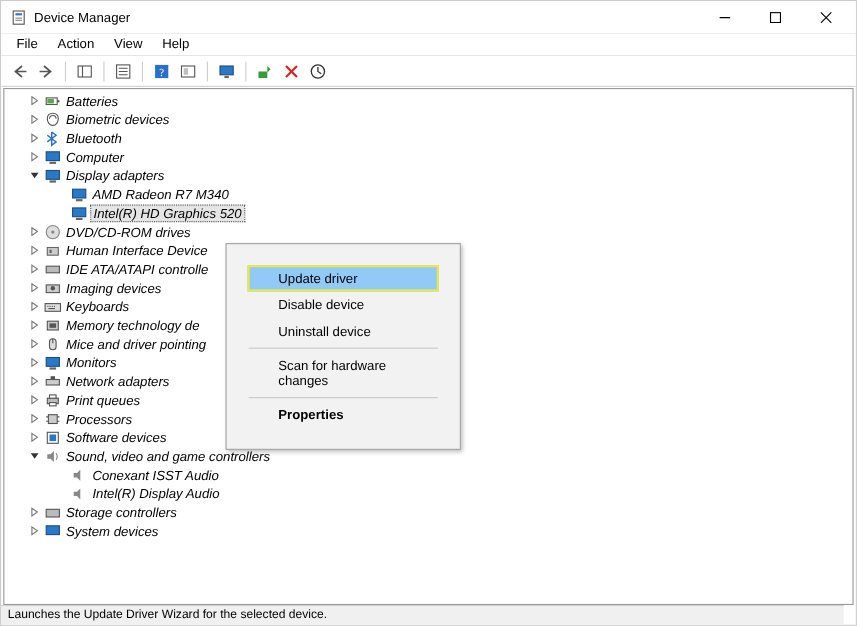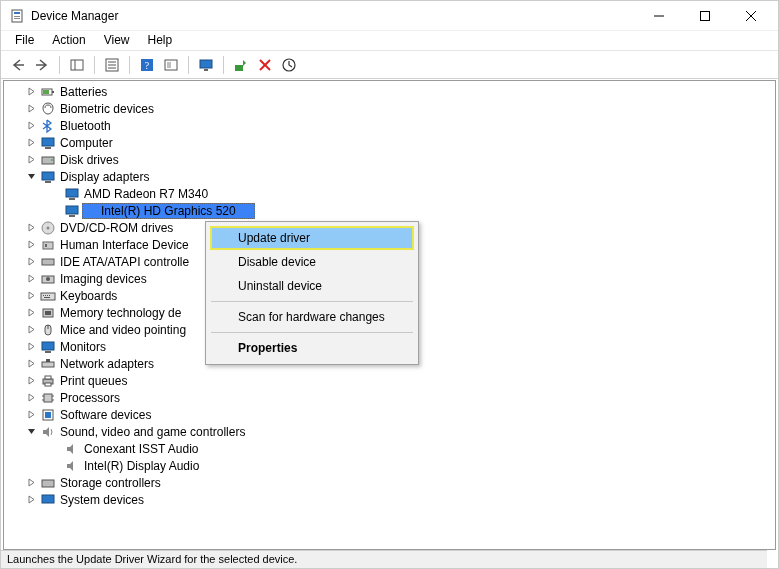--- a/index.html
+++ b/index.html
@@ -73,50 +73,51 @@
     padding: 2px 0 0 0;
   }
   .tree ul { list-style: none; margin: 0; padding: 0 0 0 0; }
   .tree li { }
   .tree-row {
     display: flex;
     align-items: center;
     height: 17px;
     white-space: nowrap;
     padding-left: 4px;
+    font-style: italic;
   }
   .expander {
     width: 14px; height: 14px;
     display: inline-flex; align-items: center; justify-content: center;
     margin-right: 2px;
     flex-shrink: 0;
   }
   .expander svg { display: block; }
   .dev-icon {
     width: 16px; height: 16px;
     display: inline-flex; align-items: center; justify-content: center;
     margin-right: 4px;
     flex-shrink: 0;
   }
   .row-label { font-size: 12px; }
   .row-label.selected {
-    background: #3b82f6;
+    background: #e5e5e5;
     border: 1px dotted #666;
-    padding: 0 18px;
+    padding: 0 2px;
     margin-left: -2px;
   }
   
   
   .context-menu {
     position: absolute;
     width: 214px;
     background: #f2f2f2;
     border: 1px solid #a0a0a0;
     box-shadow: 2px 2px 4px rgba(0,0,0,0.25);
-    padding: 4px;
+    padding: 19px;
     z-index: 50;
     font-size: 12px;
   }
   .ctx-item {
     padding: 5px 18px 5px 28px;
   }
   .ctx-item.highlighted {
     background: #91c9f7;
     outline: 2px solid #e8e84a;
     outline-offset: -2px;
@@ -303,36 +304,20 @@
                 <path d="M2 1 L7 4.5 L2 8 Z" fill="none" stroke="#777"></path>
               </svg>
             </span>
         <span class="dev-icon">
               <svg width="16" height="16" viewBox="0 0 16 16">
                 <rect x="2" y="3" width="12" height="8" fill="#2a78c8" stroke="#1a4d80"></rect>
                 <rect x="5" y="12" width="6" height="2" fill="#666"></rect>
               </svg>
             </span>
         <span class="row-label">Computer</span>
-      </div>
-        </li>
-      <li>
-          <div class="tree-row lvl1">
-        <span class="expander">
-              <svg width="9" height="9" viewBox="0 0 9 9">
-                <path d="M2 1 L7 4.5 L2 8 Z" fill="none" stroke="#777"></path>
-              </svg>
-            </span>
-        <span class="dev-icon">
-              <svg width="16" height="16" viewBox="0 0 16 16">
-                <rect x="2" y="5" width="12" height="7" fill="#bbb" stroke="#555"></rect>
-                <circle cx="12" cy="8" r="1" fill="#5a5"></circle>
-              </svg>
-            </span>
-        <span class="row-label">Disk drives</span>
       </div>
         </li>
 
       <li>
           <div class="tree-row lvl1">
         <span class="expander">
               <svg width="9" height="9" viewBox="0 0 9 9">
                 <path d="M1 2 L8 2 L4.5 7 Z" fill="#333"></path>
               </svg>
             </span>
@@ -476,21 +461,21 @@
               <svg width="9" height="9" viewBox="0 0 9 9">
                 <path d="M2 1 L7 4.5 L2 8 Z" fill="none" stroke="#777"></path>
               </svg>
             </span>
         <span class="dev-icon">
               <svg width="16" height="16" viewBox="0 0 16 16">
                 <rect x="5" y="3" width="6" height="10" rx="3" fill="#ddd" stroke="#555"></rect>
                 <line x1="8" y1="3" x2="8" y2="7" stroke="#555"></line>
               </svg>
             </span>
-        <span class="row-label">Mice and video pointing</span>
+        <span class="row-label">Mice and driver pointing</span>
       </div>
         </li>
       <li>
           <div class="tree-row lvl1">
         <span class="expander">
               <svg width="9" height="9" viewBox="0 0 9 9">
                 <path d="M2 1 L7 4.5 L2 8 Z" fill="none" stroke="#777"></path>
               </svg>
             </span>
         <span class="dev-icon">

